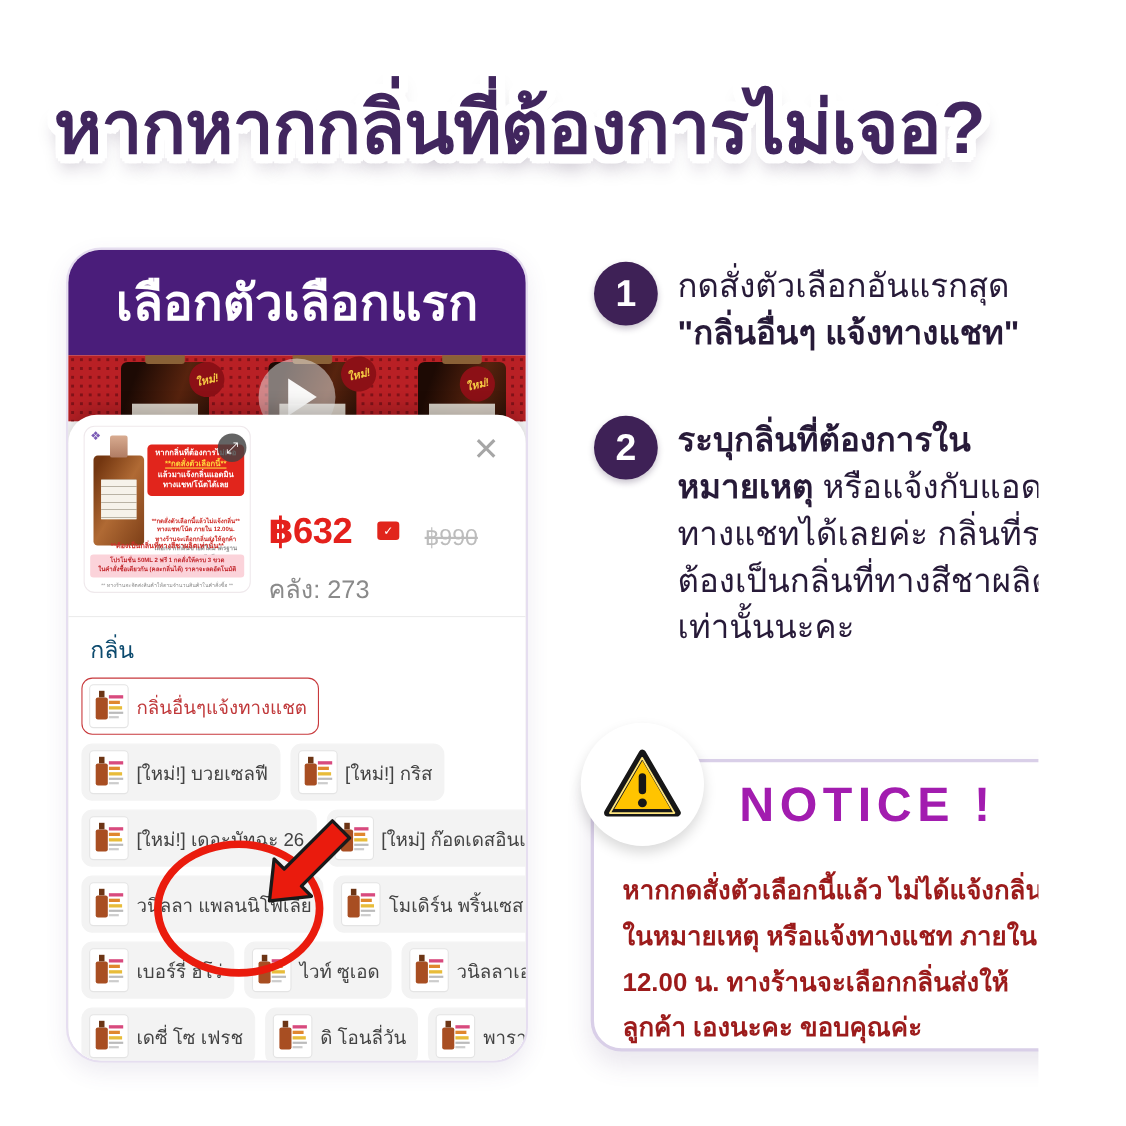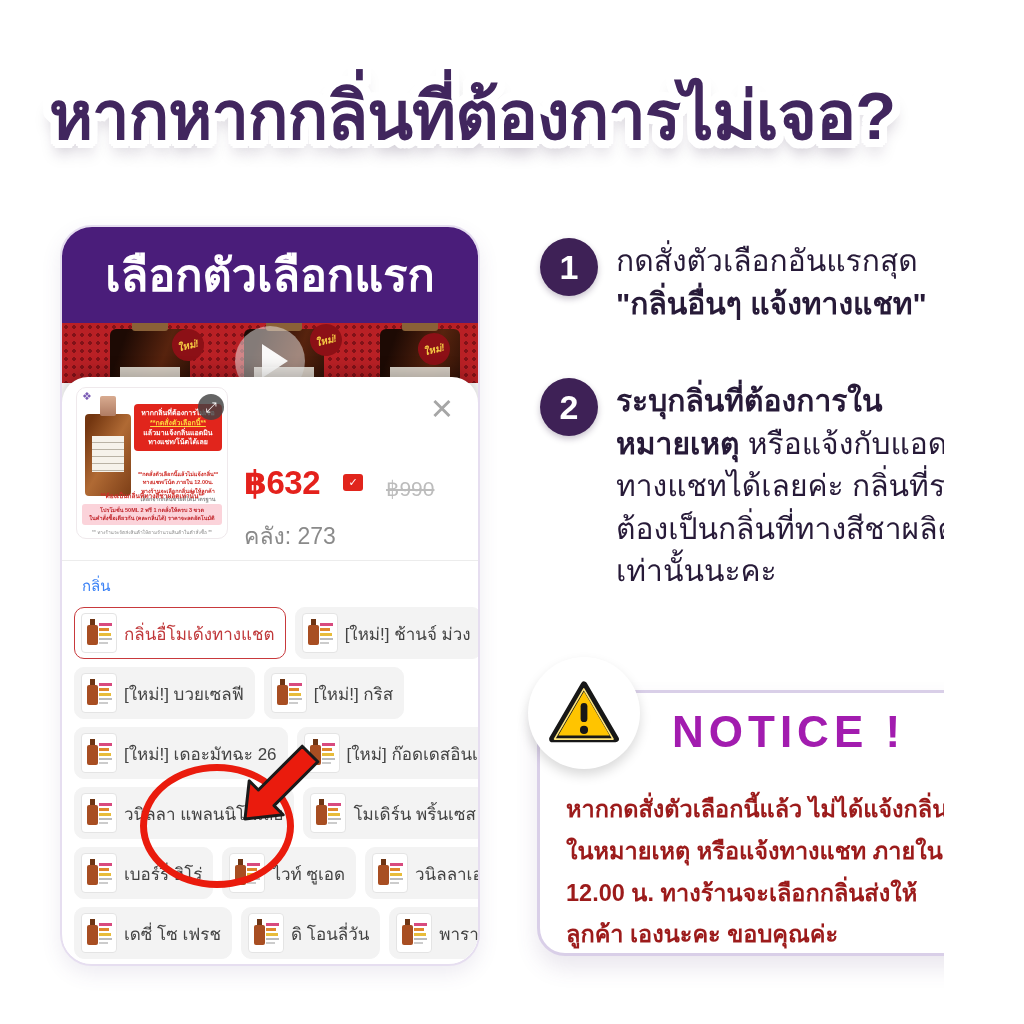--- a/index.html
+++ b/index.html
@@ -79,21 +79,21 @@
 
   .price-col{margin-left:16px;padding-top:76px;}
   .price-line{display:flex;align-items:center;gap:23px;}
   .price-now{color:#e4211c;font-size:33px;font-weight:800;letter-spacing:-.5px;}
   .price-badge{width:20px;height:17px;border-radius:3px;background:#e1251c;color:#fff;font-size:11px;
     display:flex;align-items:center;justify-content:center;font-weight:700;}
   .price-old{color:#bcbcbc;font-size:21px;text-decoration:line-through;margin-top:12px;}
   .stock{margin-top:16px;color:#8a8a8a;font-size:23px;}
 
   .divider{height:1px;background:#ececec;margin-top:6px;}
-  .variant-label{margin:13px 0 9px 20px;font-size:15px;color:#3b82f6;}
+  .variant-label{margin:13px 0 9px 20px;font-size:21px;color:#0c4a6e;}
 
   .options{padding:0 12px;}
   .opt-row{display:flex;gap:9px;margin-bottom:8px;}
   .opt-tile{display:inline-flex;align-items:center;gap:7px;background:#f3f3f3;border:1.5px solid #f3f3f3;
     border-radius:10px;padding:5px 10px 5px 6px;font-size:17px;color:#434343;white-space:nowrap;}
   .opt-tile.selected{background:#fff;border-color:#c8393c;color:#c0383a;}
   .opt-thumb{position:relative;width:36px;height:40px;background:#fff;border:1px solid #e4e4e4;border-radius:4px;flex:none;}
   .opt-thumb .ob{position:absolute;left:5px;top:11px;width:11px;height:20px;background:#a84e22;border-radius:2px;}
   .opt-thumb .ob::before{content:"";position:absolute;left:3px;top:-6px;width:5px;height:6px;background:#6d3515;}
   .opt-thumb .obars{position:absolute;right:3px;top:9px;width:14px;height:24px;background-repeat:no-repeat;
@@ -195,28 +195,21 @@
       <div class="divider"></div>
       <div class="variant-label">กลิ่น</div>
 
       <div class="options">
           <div class="opt-row">
             <div class="opt-tile selected">
               <span class="opt-thumb">
                 <i class="ob"></i>
                 <i class="obars"></i>
               </span>
-              <span class="opt-label">กลิ่นอื่โมเด้งทางแชต</span>
-            </div>
-            <div class="opt-tile">
-              <span class="opt-thumb">
-                <i class="ob"></i>
-                <i class="obars"></i>
-              </span>
-              <span class="opt-label">[ใหม่!] ช้านจ์ ม่วง</span>
+              <span class="opt-label">กลิ่นอื่นๆแจ้งทางแชต</span>
             </div>
           </div>
           <div class="opt-row">
             <div class="opt-tile">
               <span class="opt-thumb">
                 <i class="ob"></i>
                 <i class="obars"></i>
               </span>
               <span class="opt-label">[ใหม่!] บวยเซลฟี</span>
             </div>

